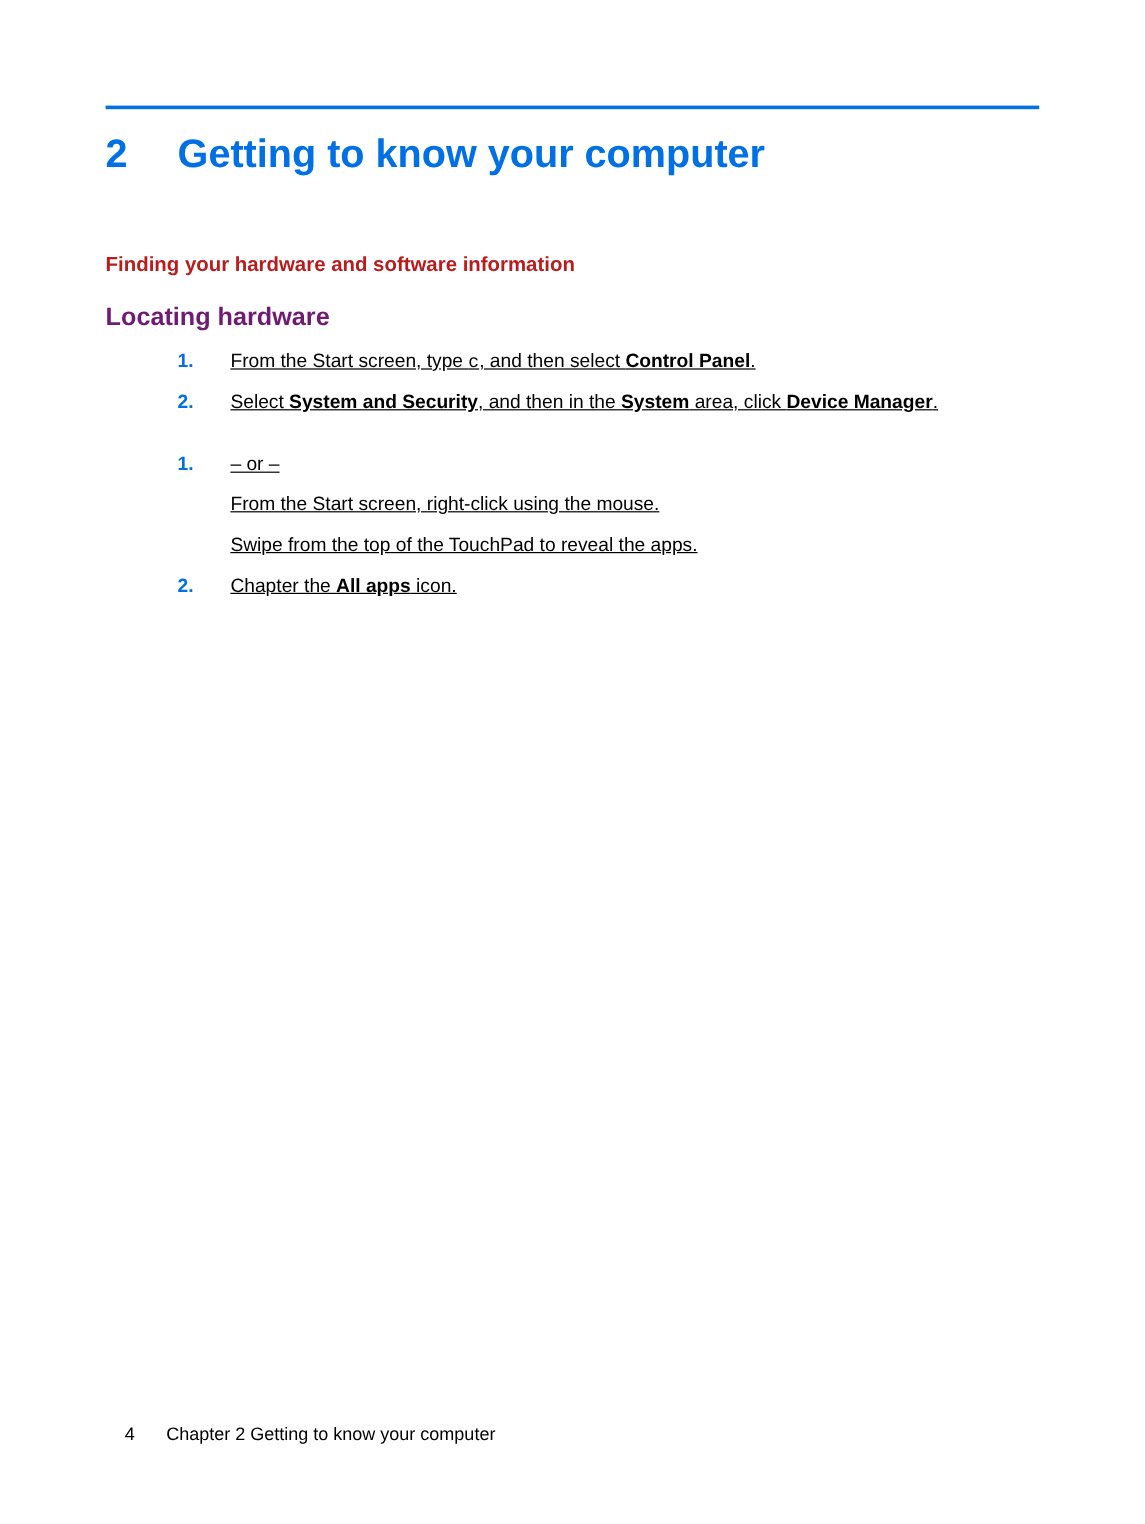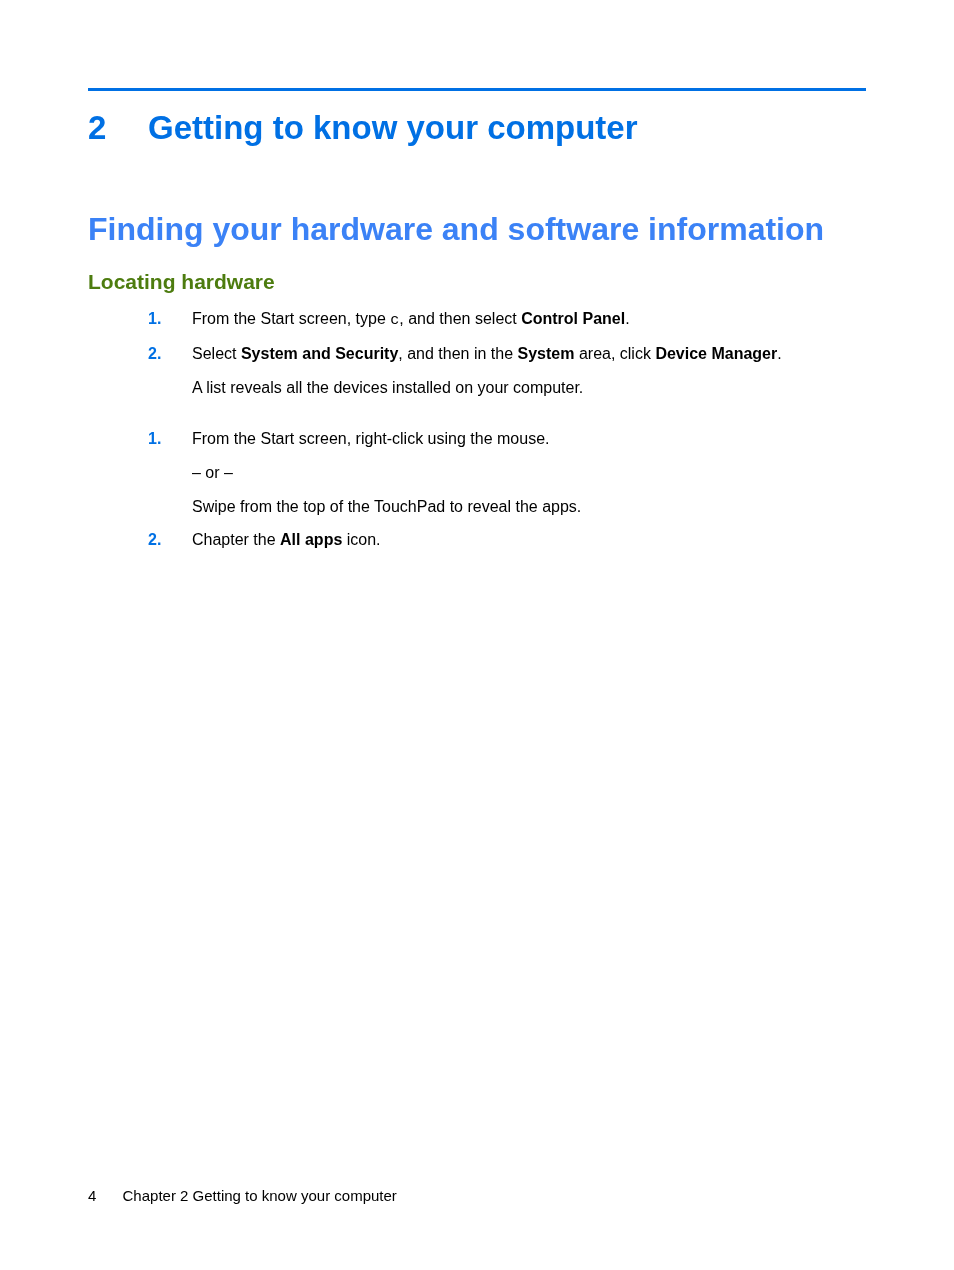--- a/index.html
+++ b/index.html
@@ -26,57 +26,57 @@
       font-size: 33px;
       font-weight: bold;
       margin-bottom: 64px;
     }
     .chapter-number {
       width: 60px;
       flex-shrink: 0;
     }
     .chapter-title { }
     .section-heading {
-      color: #3b82f6;
-      font-size: 32px;
+      color: #b91c1c;
+      font-size: 17px;
       font-weight: bold;
       margin-bottom: 22px;
     }
     .subsection-heading {
-      color: #4d7c0f;
+      color: #701a75;
       font-size: 21px;
       font-weight: bold;
       margin-bottom: 14px;
     }
     .body-indent {
       margin-left: 60px;
       font-size: 16px;
       line-height: 1.35;
     }
     .para { margin-bottom: 14px; }
     .ol-item {
       display: flex;
       margin-bottom: 12px;
     }
     .ol-marker {
       color: #0070e4;
       font-weight: bold;
       width: 44px;
       flex-shrink: 0;
     }
-    .ol-body { flex: 1; }
+    .ol-body { flex: 1; text-decoration: underline; }
     .ol-body p { margin-bottom: 12px; }
     .ol-body p:last-child { margin-bottom: 0; }
     .mono { font-family: "Courier New", monospace; font-size: 15px; }
     .bold { font-weight: bold; }
     .section-gap { height: 18px; }
     .footer {
       position: absolute;
       bottom: 66px;
-      left: 88px;
+      left: 104px;
       font-size: 15px;
     }
     .footer-pagenum { margin-right: 22px; }
   </style>
 </head>
 <body>
 
 <div class="page">
 
   <hr class="top-rule">
@@ -96,35 +96,34 @@
       <div class="ol-marker">1.</div>
       <div class="ol-body">
         <p><span>From the Start screen, type </span><span class="mono">c</span><span>, and then select </span><span class="bold">Control Panel</span><span>.</span></p>
       </div>
     </div>
 
     <div class="ol-item">
       <div class="ol-marker">2.</div>
       <div class="ol-body">
         <p><span>Select </span><span class="bold">System and Security</span><span>, and then in the </span><span class="bold">System</span><span> area, click </span><span class="bold">Device Manager</span><span>.</span></p>
-        <p>A list reveals all the devices installed on your computer.</p>
       </div>
     </div>
   </div>
 
   <div class="section-gap"></div>
 
 
   <div class="body-indent">
 
     <div class="ol-item">
       <div class="ol-marker">1.</div>
       <div class="ol-body">
+        <p>– or –</p>
         <p>From the Start screen, right-click using the mouse.</p>
-        <p>– or –</p>
         <p>Swipe from the top of the TouchPad to reveal the apps.</p>
       </div>
     </div>
 
     <div class="ol-item">
       <div class="ol-marker">2.</div>
       <div class="ol-body">
         <p><span>Chapter the </span><span class="bold">All apps</span><span> icon.</span></p>
       </div>
     </div>

